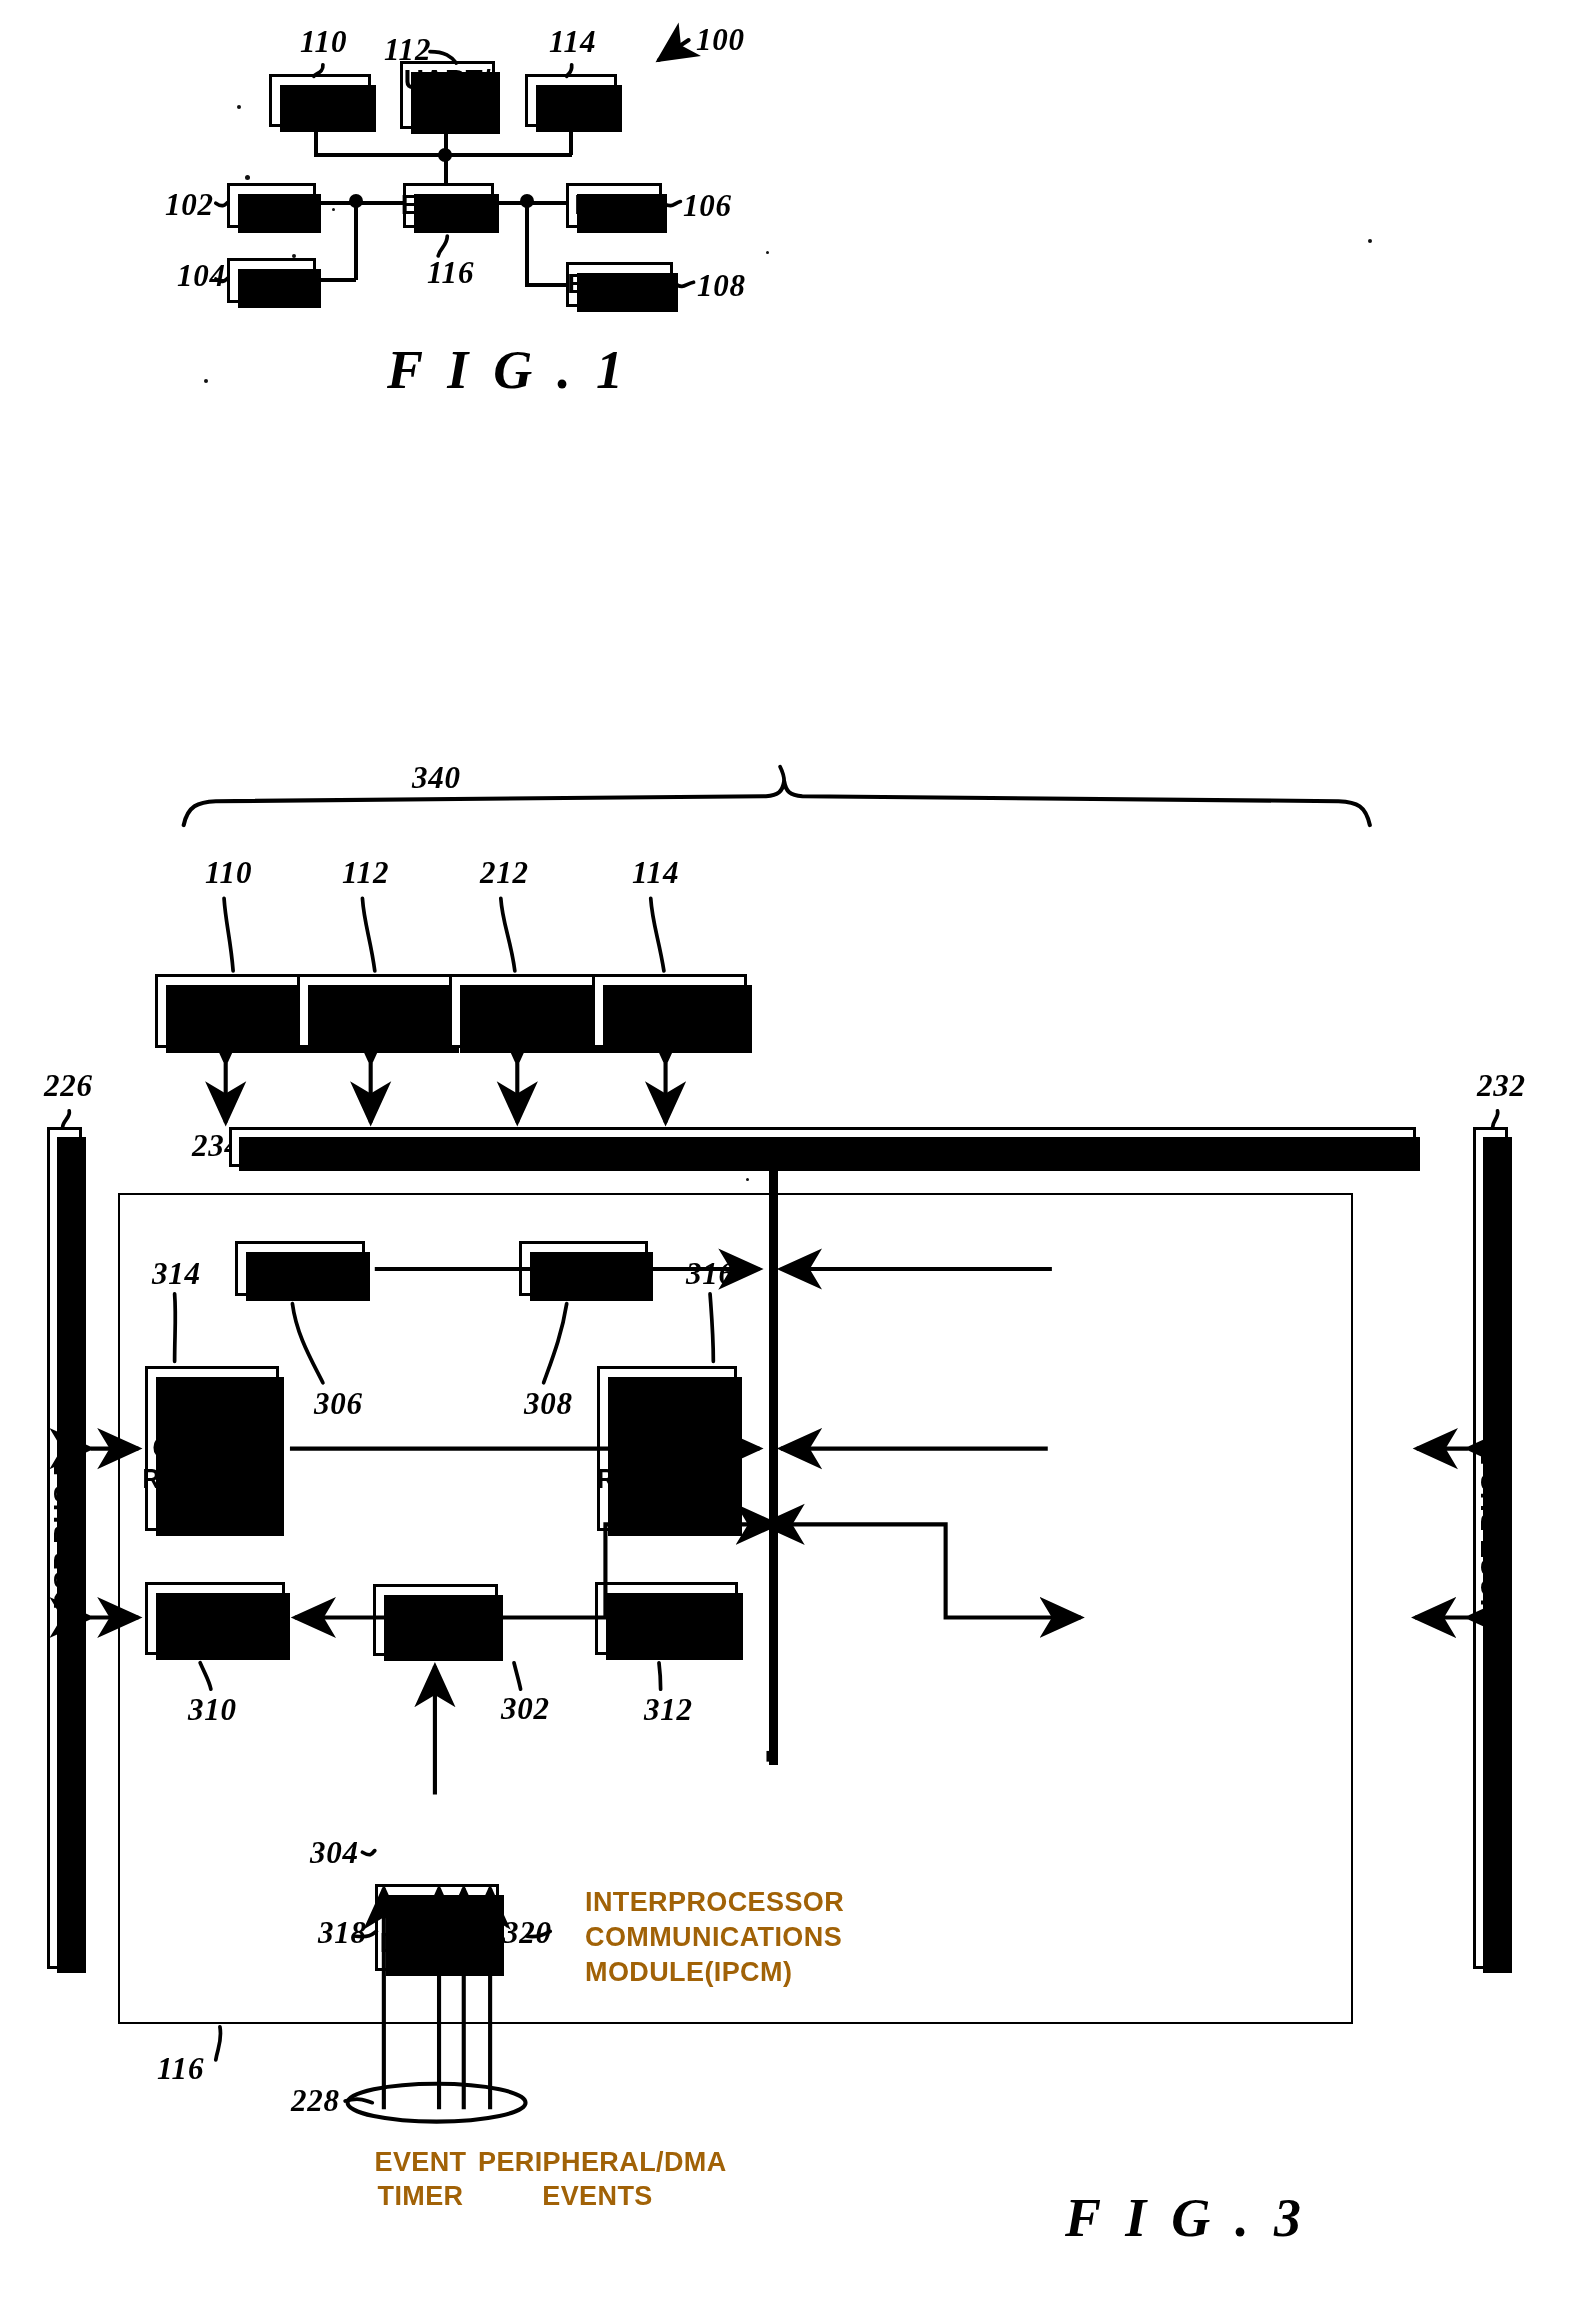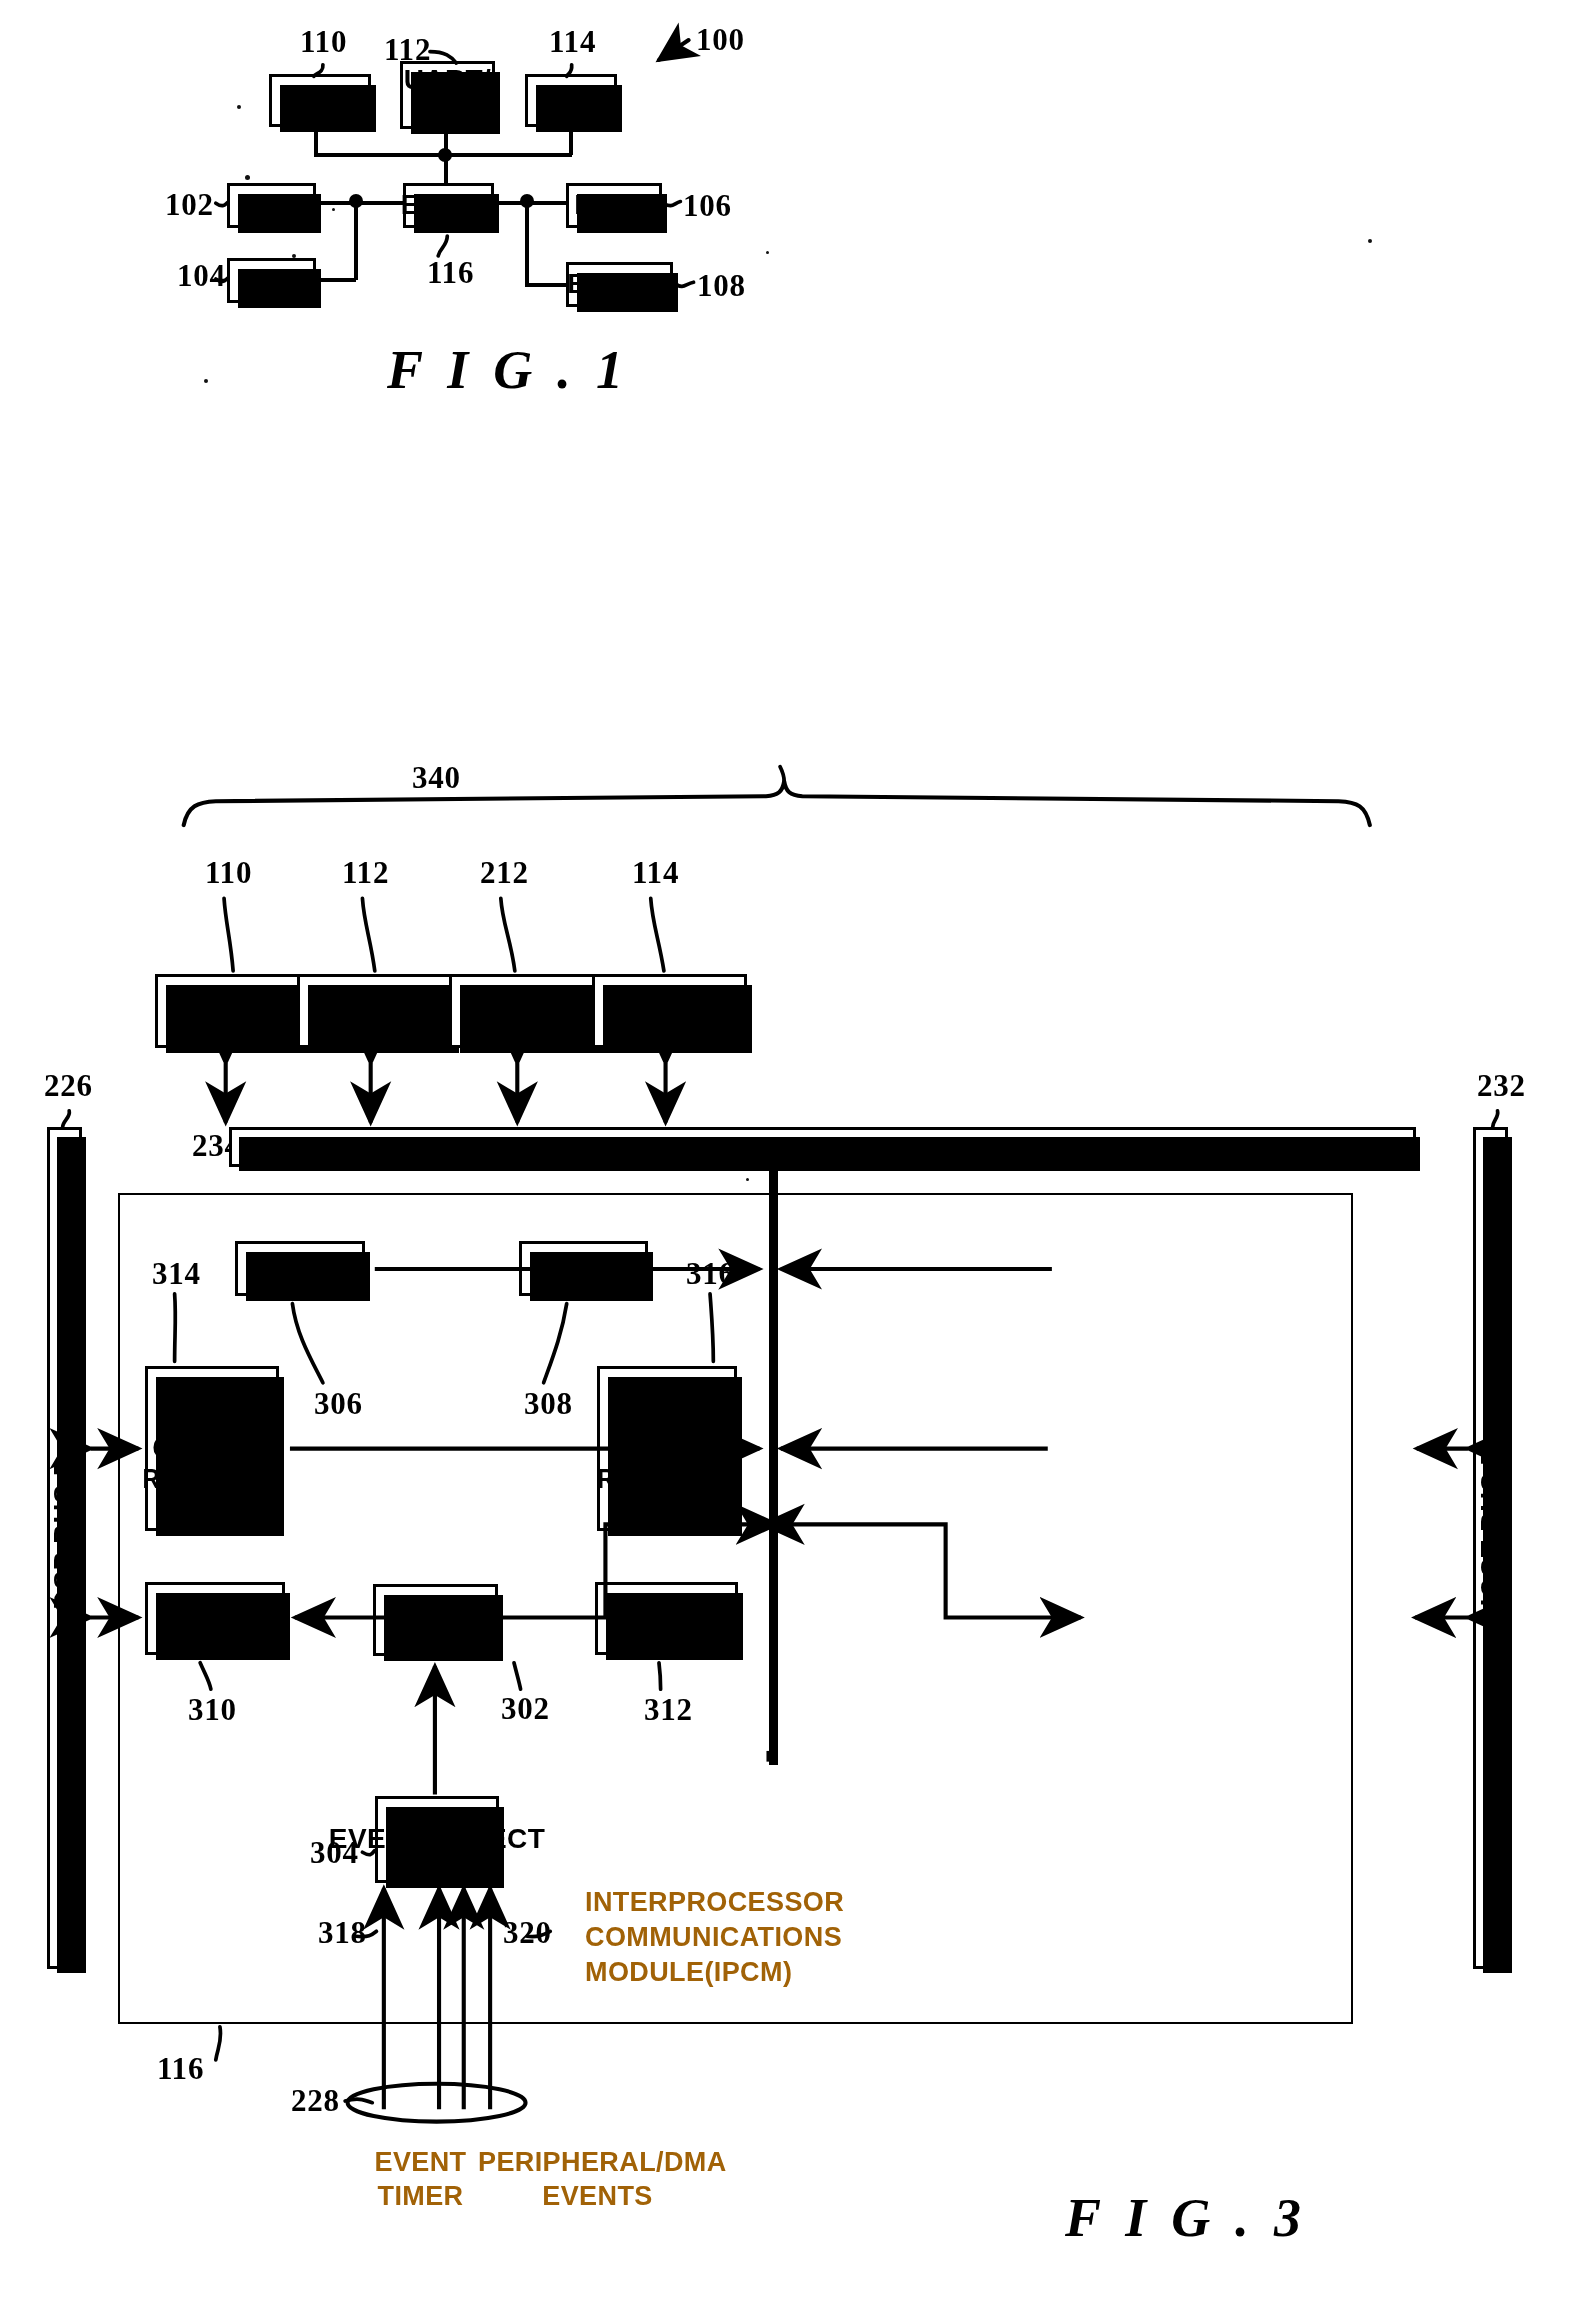--- a/index.html
+++ b/index.html
@@ -12,20 +12,21 @@
     width:1570px;
     height:2319px;
     background:#ffffff;
     overflow:hidden;
   }
 
   
   .ref{
     position:absolute;
     font-family:"Liberation Serif", serif;
+    font-style:italic;
     font-weight:700;
     font-size:31px;
     letter-spacing:0.8px;
     color:#000;
     white-space:nowrap;
     line-height:1;
   }
 
   
   .figcap{
@@ -298,21 +299,21 @@
     <span class="lbl">RISC</span>
   </div>
   <div class="ref" style="left:501px;top:1693px;">302</div>
 
   <div class="box" style="left:595px;top:1582px;width:143px;height:73px;">
     <span class="lbl cond">HOST DMA</span>
   </div>
   <div class="ref" style="left:644px;top:1694px;">312</div>
 
   <div class="ref" style="left:310px;top:1837px;">304</div>
-  <div class="box" style="left:375px;top:1796px;width:124px;height:87px;flex-direction:row;">
+  <div class="box" style="left:375px;top:1884px;width:124px;height:87px;flex-direction:column;">
     <span class="lbl">EVENT</span>
     <span class="lbl">DETECT</span>
   </div>
 
   <div class="ftext" style="left:585px;top:1885px;line-height:1.3;">
     <div>INTERPROCESSOR</div>
     <div>COMMUNICATIONS</div>
     <div>MODULE(IPCM)</div>
   </div>
 

